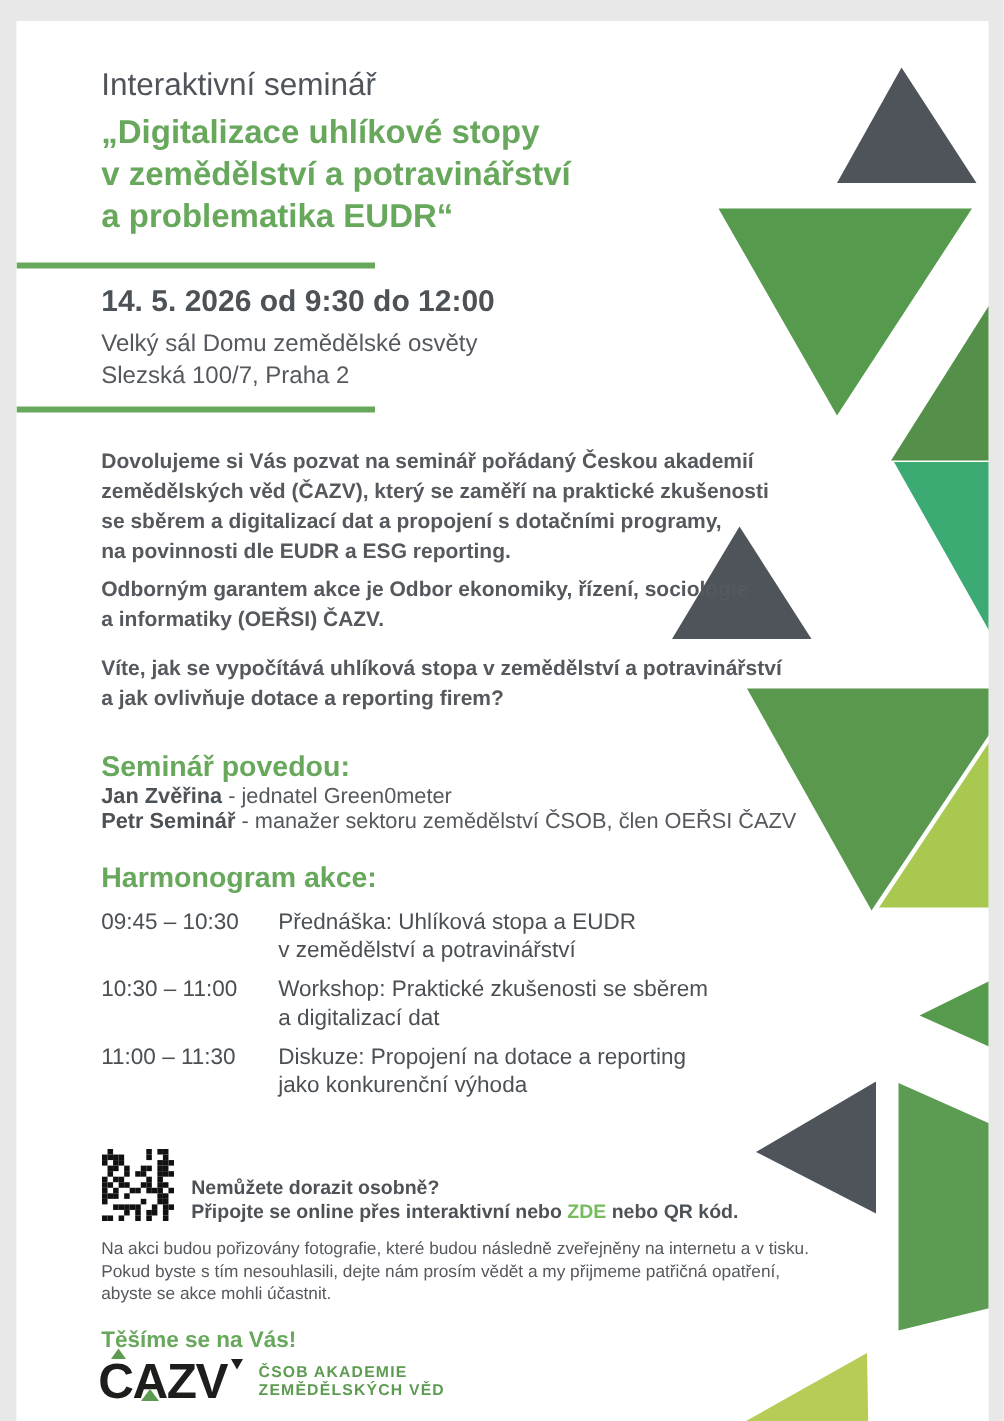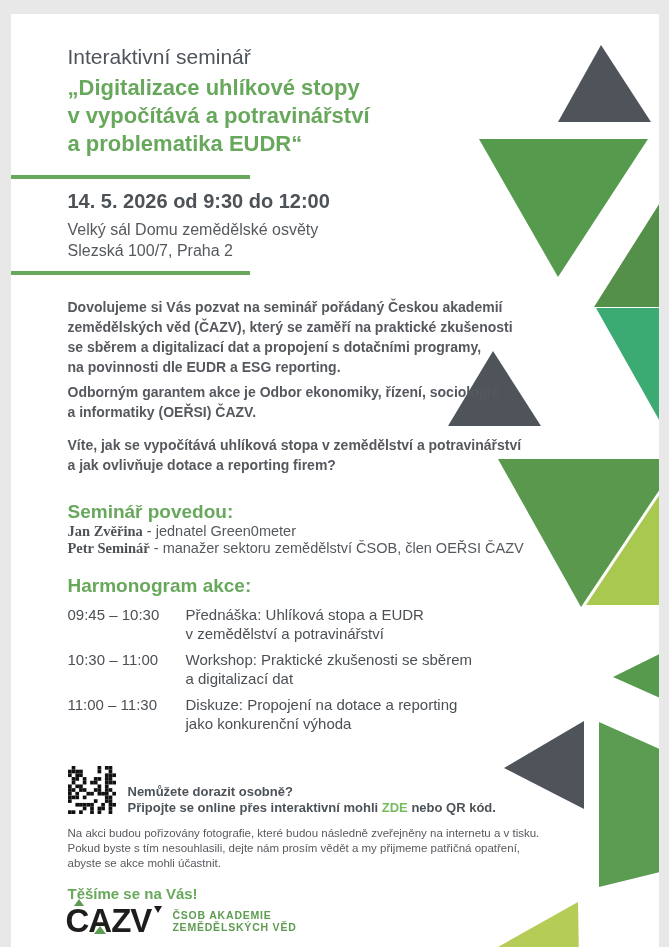--- a/index.html
+++ b/index.html
@@ -28,21 +28,21 @@
   .p-guarantor{top:368px;}
   .p-question{top:421px;}
   .p-cta{top:458px; font-weight:bold; color:#68a85c;}
 
   .section-heading{position:absolute; left:57px; font-size:19px; font-weight:bold; color:#68a85c;}
   .h-speakers{top:487px;}
   .h-schedule{top:561px;}
 
   .speakers{position:absolute; left:57px; top:509px; width:500px; font-size:14.5px; line-height:16.5px;}
   .speaker{margin-bottom:0;}
-  .speaker b{color:#4d5257;font-family:Liberation Serif, serif;}
+  .speaker b{color:#4d5257;}
 
   .schedule{position:absolute; left:57px; top:591px; width:480px; font-size:15px; line-height:19px; color:#4b5055;}
   .schedule-row{display:flex; margin-bottom:7px;}
   .schedule-time{flex:0 0 118px;}
   .schedule-desc{flex:1;}
 
   .qr-block{position:absolute; left:57px; top:752px; display:flex; align-items:flex-start;}
   .qr{width:48px; height:48px; display:block;}
   .qr-text{margin-left:12px; margin-top:18px; font-size:13px; line-height:16px; font-weight:bold; color:#4d5257;}
   .link-green{color:#76bc5e; cursor:pointer;}
@@ -81,21 +81,21 @@
     <polygon points="602,663 669,630 669,693" fill="#569a4e"></polygon>
     <polygon points="493,754 573,707 573,795" fill="#4e545a"></polygon>
     <polygon points="588,708 669,744 669,853 588,873" fill="#5b9b52"></polygon>
     <polygon points="567,888 462,947 568,947" fill="#b5cd57"></polygon>
   </svg>
 
   <div class="content">
 
     <div class="eyebrow">Interaktivní seminář</div>
     <div class="title prelines">„Digitalizace uhlíkové stopy
-v vypočítává a potravinářství
+v zemědělství a potravinářství
 a problematika EUDR“</div>
 
     <div class="rule rule1"></div>
     <div class="datetime">14. 5. 2026 od 9:30 do 12:00</div>
     <div class="venue prelines">Velký sál Domu zemědělské osvěty
 Slezská 100/7, Praha 2</div>
     <div class="rule rule2"></div>
 
     <div class="body-block p-intro prelines">Dovolujeme si Vás pozvat na seminář pořádaný Českou akademií
 zemědělských věd (ČAZV), který se zaměří na praktické zkušenosti
@@ -213,21 +213,21 @@
           <rect x="11" y="11" width="1" height="1" fill="#111"></rect>
           <rect x="0" y="12" width="1" height="1" fill="#111"></rect>
           <rect x="1" y="12" width="1" height="1" fill="#111"></rect>
           <rect x="3" y="12" width="1" height="1" fill="#111"></rect>
           <rect x="6" y="12" width="1" height="1" fill="#111"></rect>
           <rect x="8" y="12" width="1" height="1" fill="#111"></rect>
           <rect x="11" y="12" width="1" height="1" fill="#111"></rect>
         </svg>
       <div class="qr-text">
         <div>Nemůžete dorazit osobně?</div>
-        <div><span>Připojte se online přes interaktivní mohli </span><span class="link-green">ZDE</span><span> nebo QR kód.</span></div>
+        <div><span>Připojte se online přes interaktivní nebo </span><span class="link-green">ZDE</span><span> nebo QR kód.</span></div>
       </div>
     </div>
 
     <div class="disclaimer prelines">Na akci budou pořizovány fotografie, které budou následně zveřejněny na internetu a v tisku.
 Pokud byste s tím nesouhlasili, dejte nám prosím vědět a my přijmeme patřičná opatření,
 abyste se akce mohli účastnit.</div>
 
     <div class="closing">Těšíme se na Vás!</div>
 
     <div class="footer-logo">

